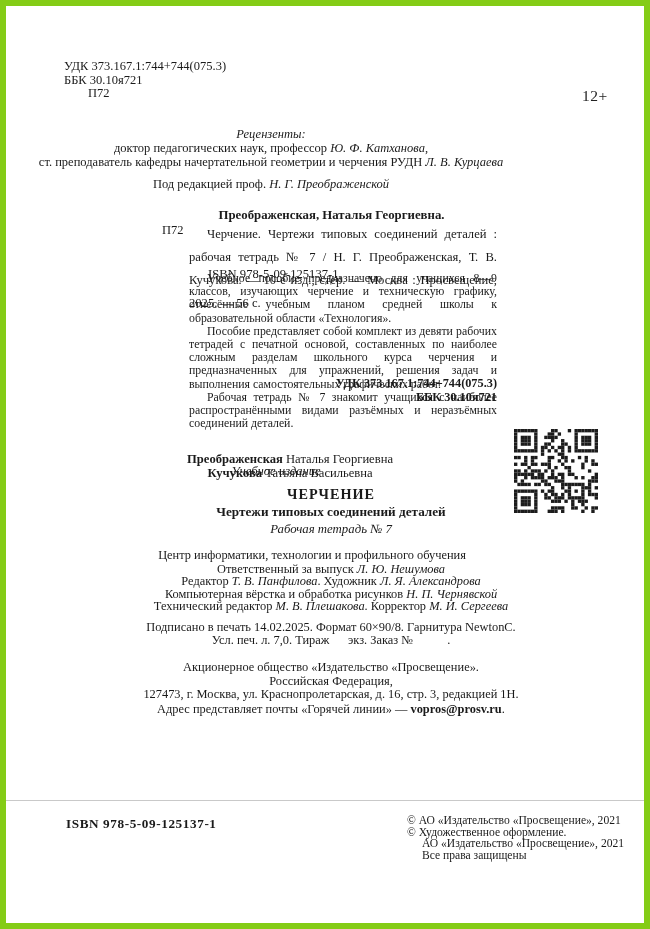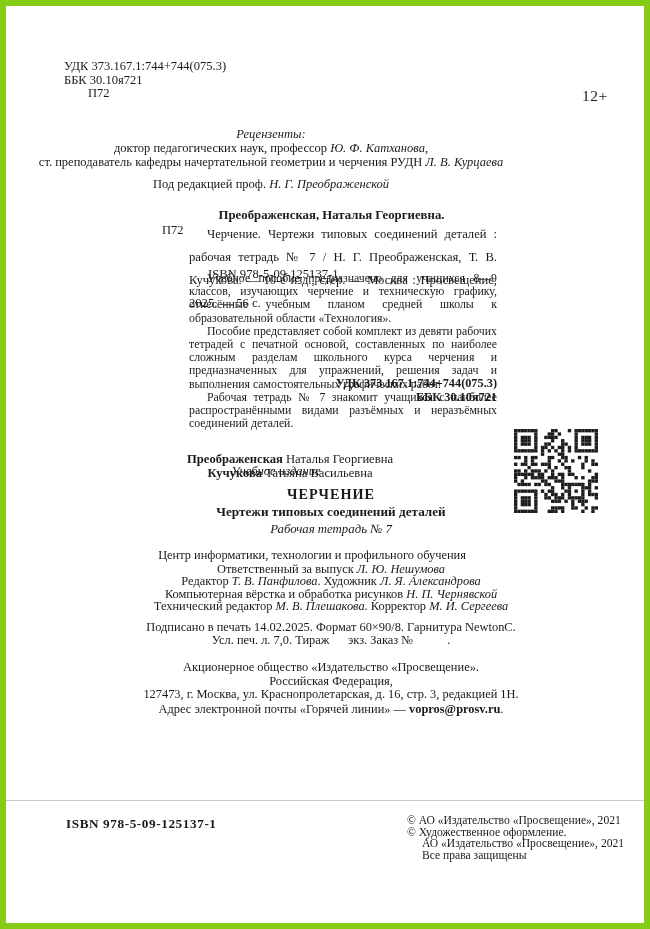--- a/index.html
+++ b/index.html
@@ -407,21 +407,21 @@
 
   <div class="abs print-info center">
     <div>Подписано в печать 14.02.2025. Формат 60×90/8. Гарнитура NewtonC.</div>
     <div>Усл. печ. л. 7,0. Тираж&nbsp;&nbsp;&nbsp;&nbsp;&nbsp;&nbsp;экз. Заказ №&nbsp;&nbsp;&nbsp;&nbsp;&nbsp;&nbsp;&nbsp;&nbsp;&nbsp;&nbsp;&nbsp;.</div>
   </div>
 
   <div class="abs publisher center">
     <div>Акционерное общество «Издательство «Просвещение».</div>
     <div>Российская Федерация,</div>
     <div>127473, г. Москва, ул. Краснопролетарская, д. 16, стр. 3, редакцией 1Н.</div>
-    <div class="email-line"><span>Адрес электронной почты «Горячей линии» — </span><span style="font-weight: bold;">vopros@prosv.ru</span><span>.</span></div>
+    <div class="email-line"><span>Адрес представляет почты «Горячей линии» — </span><span style="font-weight: bold;">vopros@prosv.ru</span><span>.</span></div>
   </div>
 
   <div class="abs rule"></div>
 
   <div class="abs footer-isbn b">ISBN 978-5-09-125137-1</div>
   <div class="abs copyright">
     <div>© АО «Издательство «Просвещение», 2021</div>
     <div>© Художественное оформление.</div>
     <div class="indent">АО «Издательство «Просвещение», 2021</div>
     <div class="indent">Все права защищены</div>

